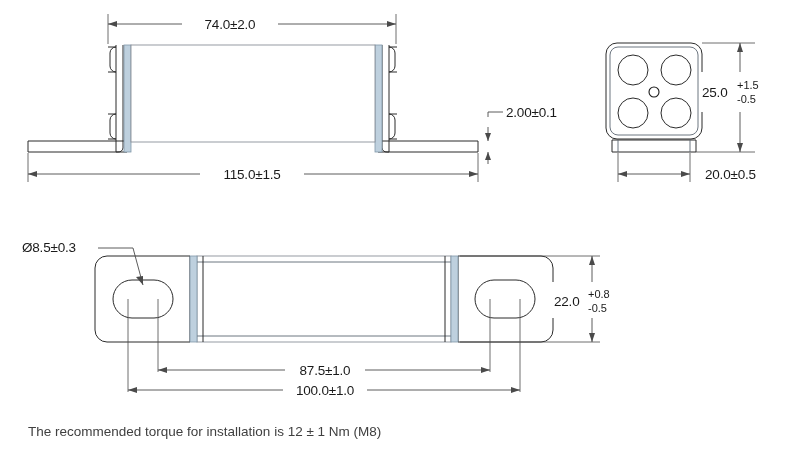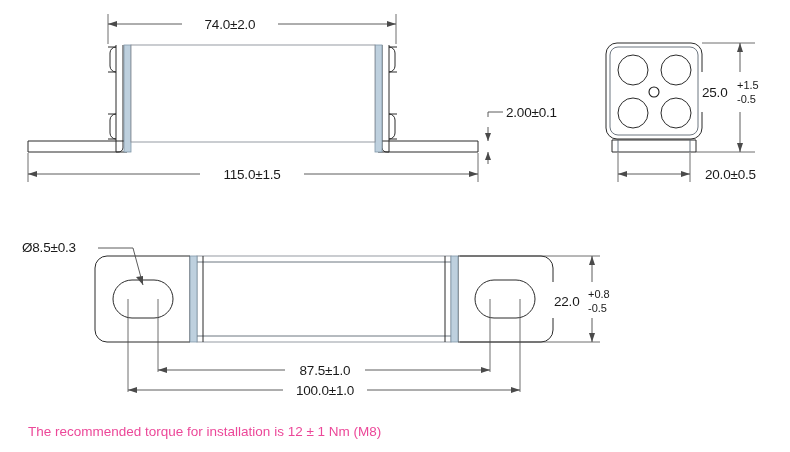--- a/index.html
+++ b/index.html
@@ -35,21 +35,21 @@
     font-family: "Liberation Sans", sans-serif;
     font-size: 11px;
     fill: #1a1a1a;
   }
   .caption {
     position: absolute;
     left: 28px;
     top: 424px;
     font-family: "Liberation Sans", sans-serif;
     font-size: 13.5px;
-    color: #ec4899;
+    color: #404040;
     white-space: nowrap;
   }
   .ln { stroke: #2b2b2b; stroke-width: 1; fill: none; }
   .ln-thin { stroke: #5c6672; stroke-width: 0.9; fill: none; }
   .ln-dim { stroke: #4a4a4a; stroke-width: 0.9; fill: none; }
   .ln-ext { stroke: #4a4a4a; stroke-width: 0.8; fill: none; }
   .band { fill: #bed0de; stroke: #7f96a8; stroke-width: 0.8; }
   .body-fill { fill: #ffffff; stroke: #8a9099; stroke-width: 0.9; }
   .dark { stroke: #1a1a1a; stroke-width: 1.1; fill: none; }
 </style>

